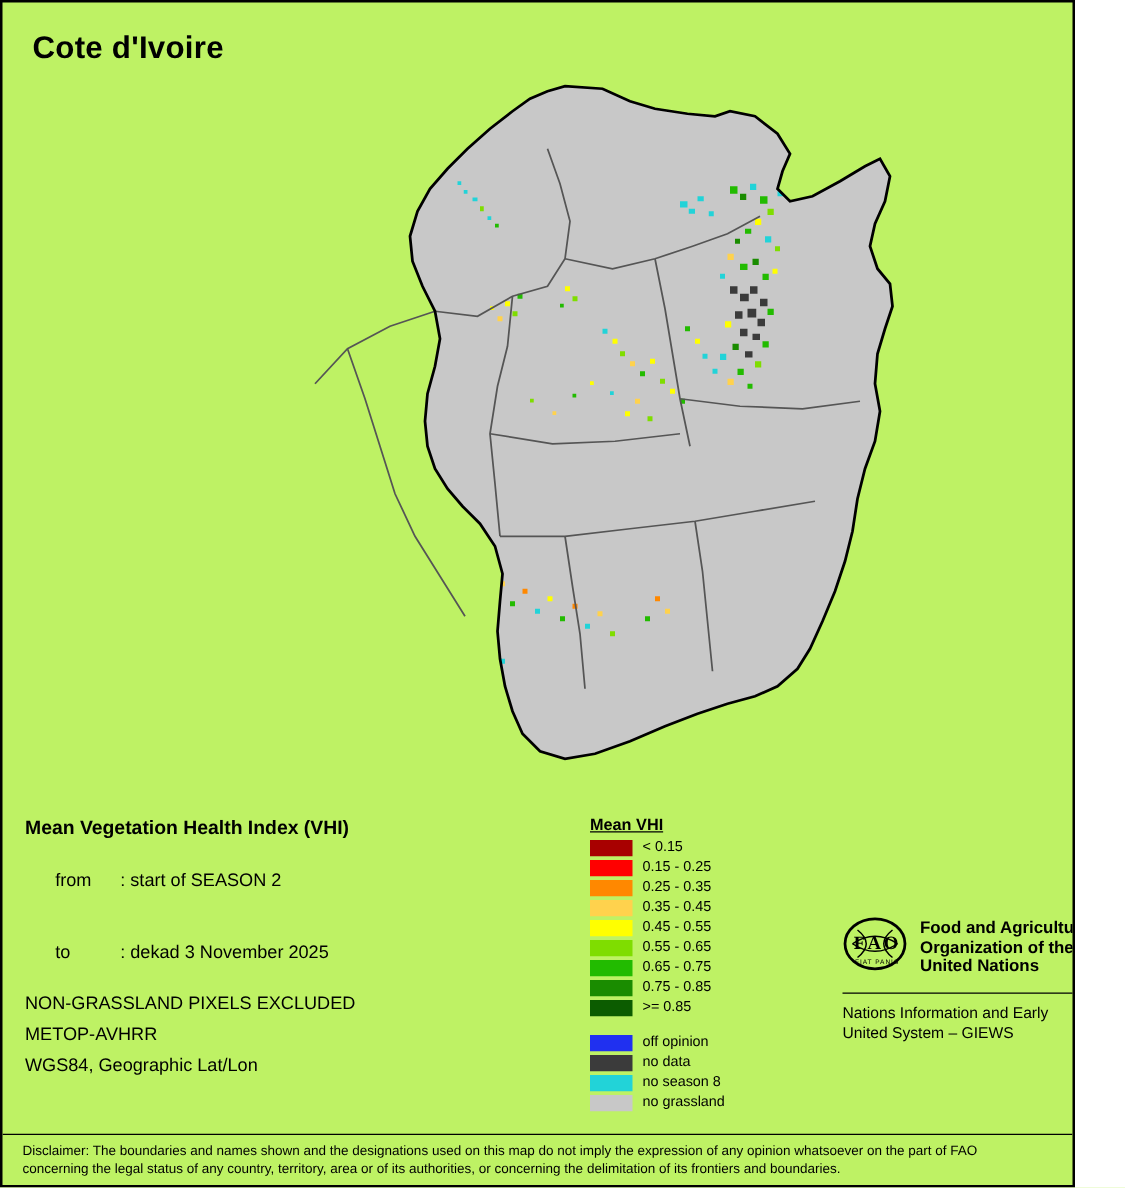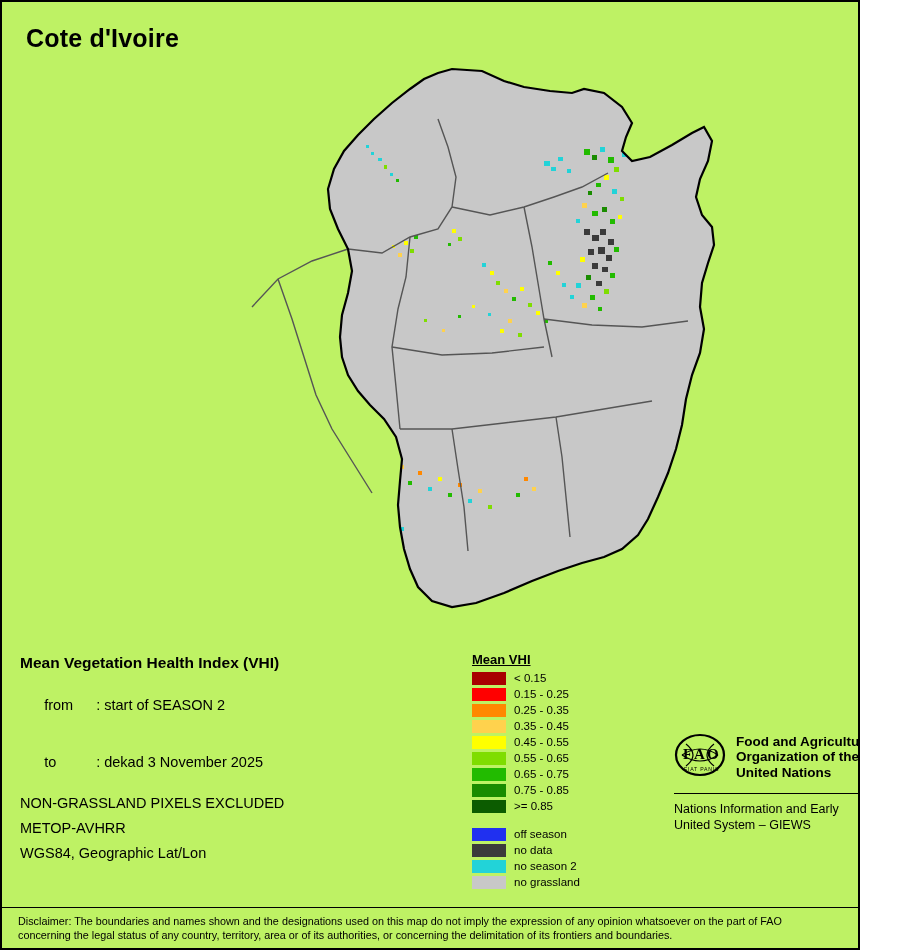--- a/index.html
+++ b/index.html
@@ -346,29 +346,29 @@
     </div>
     <div class="legend-item">
       <span class="legend-swatch" style="background:#0c5c00"></span>
       <span class="legend-label">&gt;= 0.85</span>
     </div>
 
     <div class="legend-gap"></div>
 
     <div class="legend-item">
       <span class="legend-swatch" style="background:#2030f0"></span>
-      <span class="legend-label">off season</span>
+      <span class="legend-label">off opinion</span>
     </div>
     <div class="legend-item">
       <span class="legend-swatch" style="background:#3b3b3b"></span>
       <span class="legend-label">no data</span>
     </div>
     <div class="legend-item">
       <span class="legend-swatch" style="background:#22d3d8"></span>
-      <span class="legend-label">no season 2</span>
+      <span class="legend-label">no season 8</span>
     </div>
     <div class="legend-item">
       <span class="legend-swatch" style="background:#c8c8c8"></span>
       <span class="legend-label">no grassland</span>
     </div>
   </div>
 
   <div id="fao-block">
     <div id="fao-top">
       <div id="fao-emblem">

